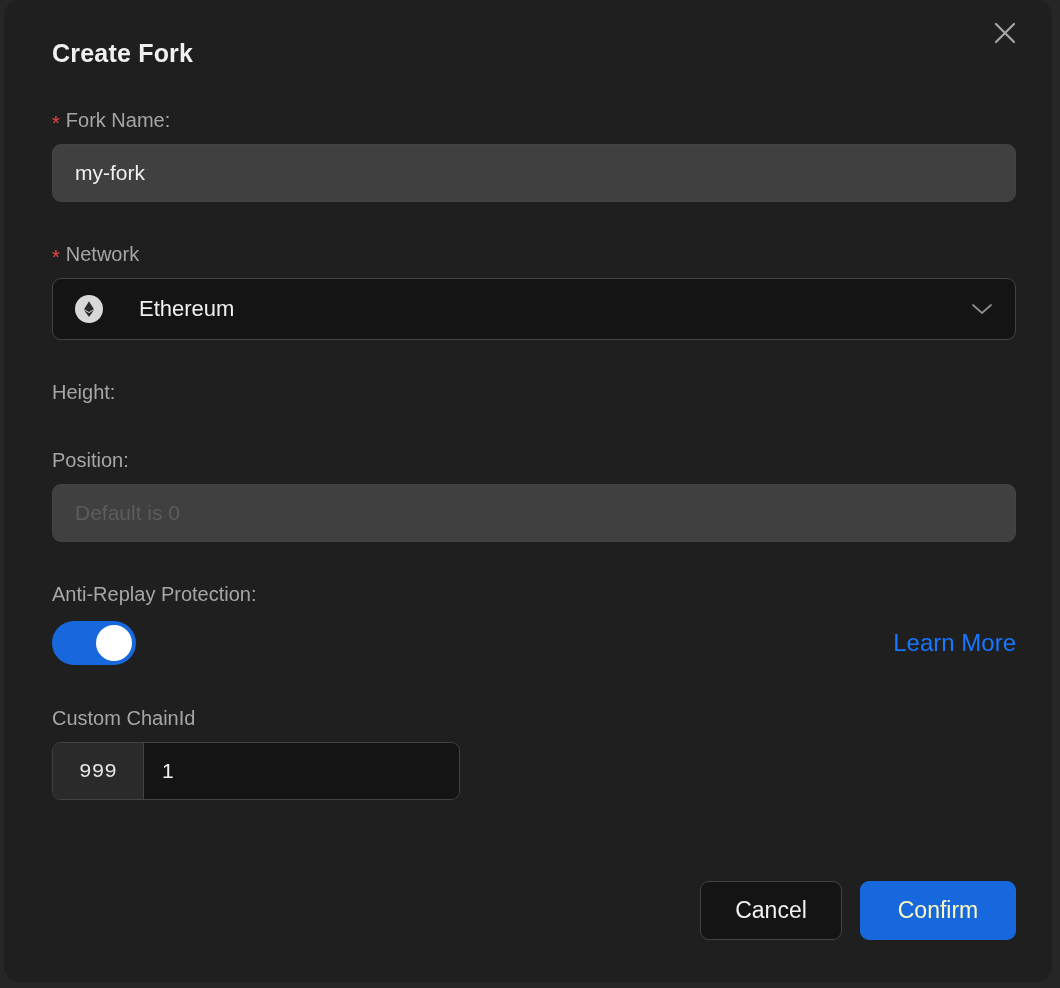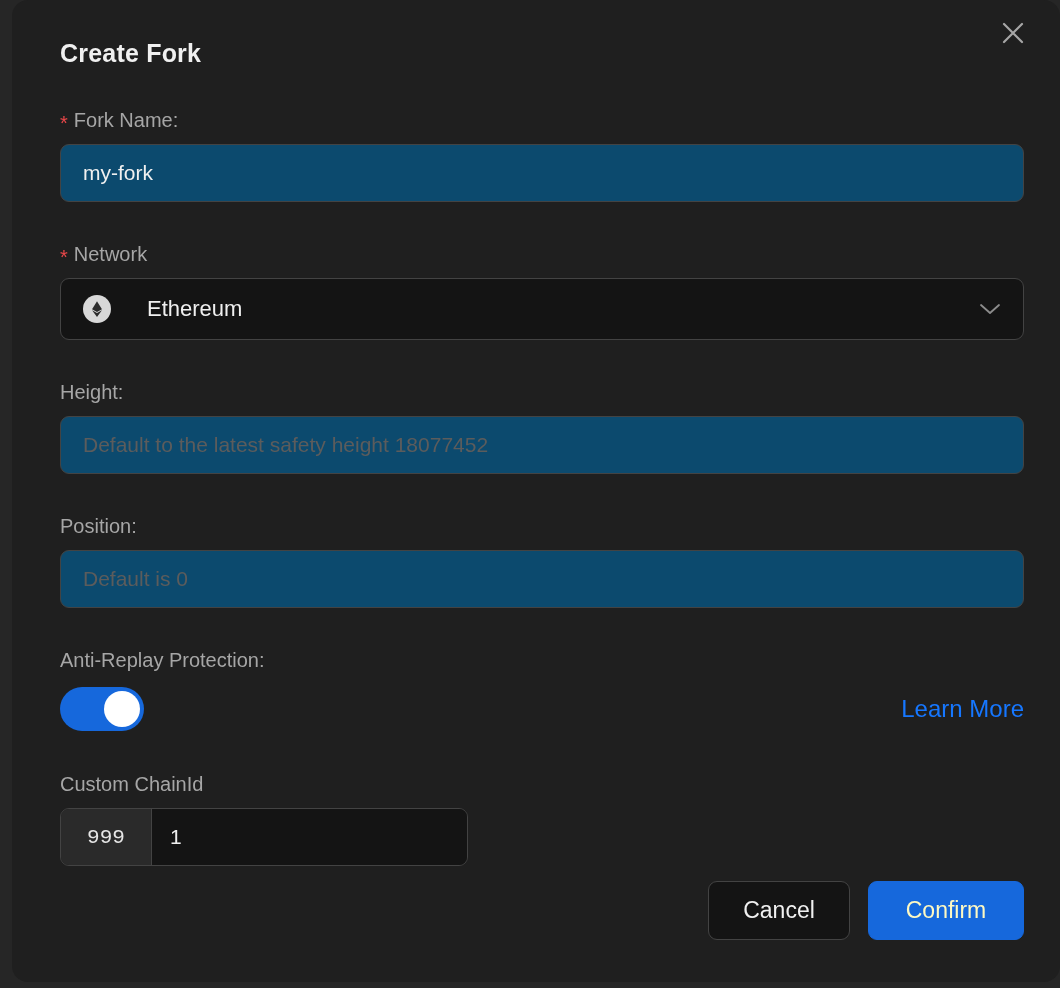--- a/index.html
+++ b/index.html
@@ -9,21 +9,21 @@
   body {
     width: 1060px;
     height: 988px;
     background: #262626;
     font-family: "Liberation Sans", sans-serif;
     overflow: hidden;
   }
 
   .modal {
     position: absolute;
-    left: 12px;
+    left: 4px;
     top: 0;
     width: 1048px;
     height: 982px;
     background: #1f1f1f;
     border-radius: 16px;
     box-sizing: border-box;
     padding: 14px;
   }
 
   .modal-header {
@@ -75,21 +75,21 @@
     top: 108px;
     width: 964px;
   }
 
   .field-group { margin-bottom: 8px; }
 
   .text-input {
     box-sizing: border-box;
     width: 964px;
     height: 58px;
-    background: #0c4a6e;
+    background: #404040;
     border: 1px solid #434343;
     border-radius: 9px;
     color: #f0f0f0;
     font-size: 21px;
     font-family: "Liberation Sans", sans-serif;
     padding: 0 22px;
     outline: none;
     display: flex;
     align-items: center;
   }
@@ -278,21 +278,20 @@
             <path d="M2 3 L11 11 L20 3" stroke="#8c8c8c" stroke-width="1.8" fill="none" stroke-linecap="round" stroke-linejoin="round"></path>
           </svg>
         </span>
       </div>
     </div>
 
     <div class="spacer-30"></div>
 
     <div class="field-group">
       <div class="field-label">Height:</div>
-      <input class="text-input" type="text" placeholder="Default to the latest safety height 18077452" style="">
     </div>
 
     <div class="spacer-30"></div>
 
     <div class="field-group">
       <div class="field-label">Position:</div>
       <input class="text-input" type="text" placeholder="Default is 0" style="">
     </div>
 
     <div class="spacer-30"></div>

